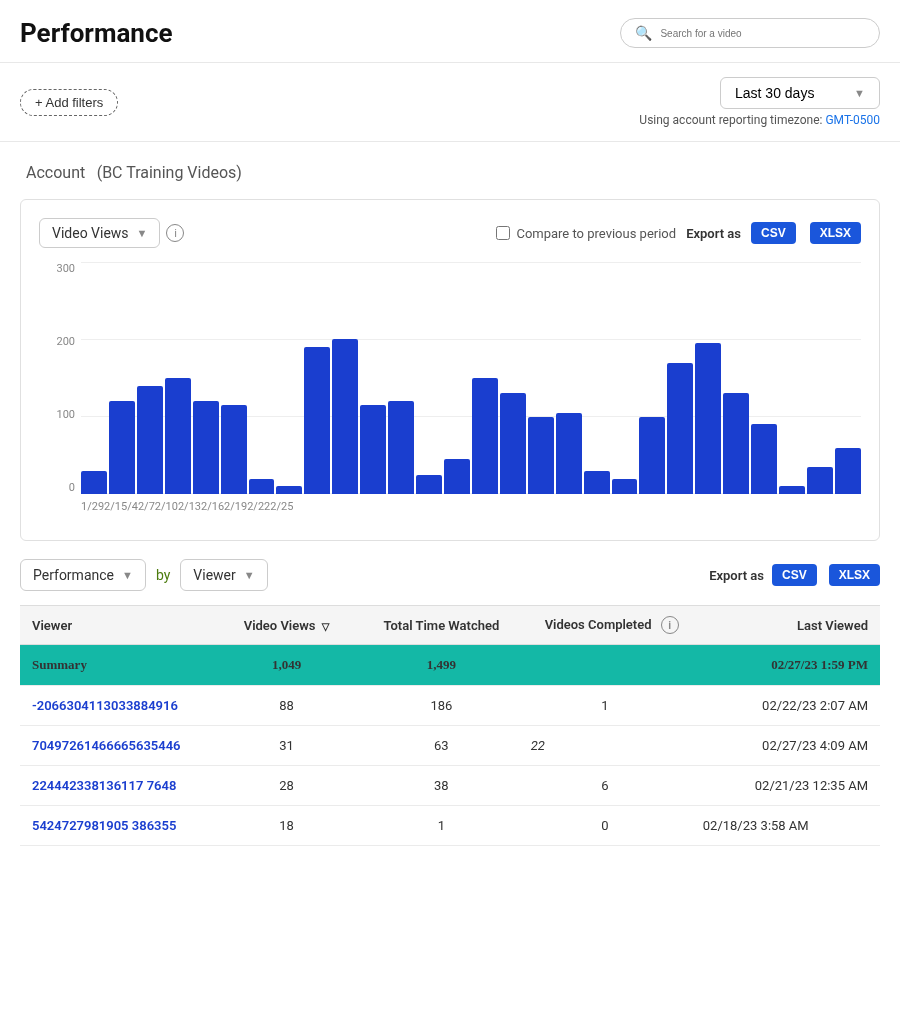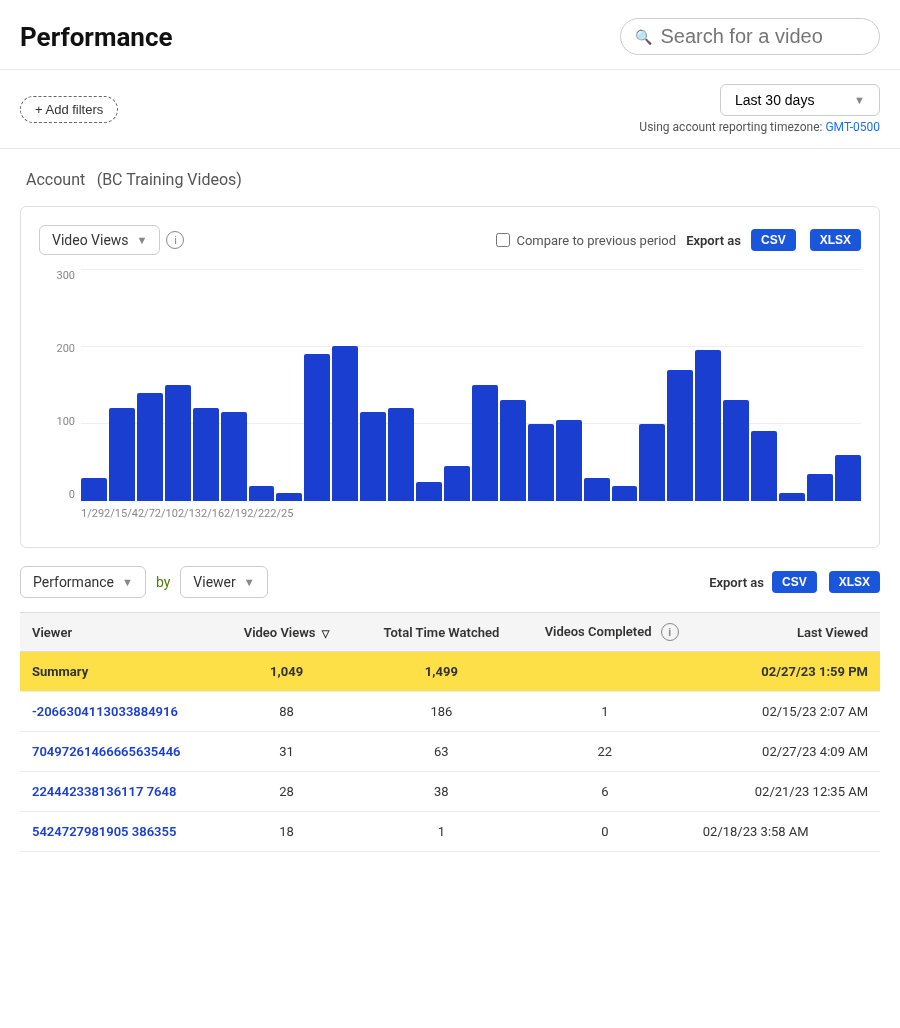--- a/index.html
+++ b/index.html
@@ -2,21 +2,21 @@
 <html><head>
   <meta charset="utf-8">
   <style>
     * { box-sizing: border-box; margin: 0; padding: 0; }
     body { font-family: -apple-system, BlinkMacSystemFont, 'Segoe UI', Roboto, sans-serif; background: #fff; color: #333; font-size: 14px; }
     
     .header { display: flex; align-items: center; justify-content: space-between; padding: 18px 20px 14px; border-bottom: 1px solid #e8e8e8; }
     .header-title { font-size: 26px; font-weight: 700; color: #111; }
     .search-box { display: flex; align-items: center; border: 1px solid #ccc; border-radius: 20px; padding: 6px 14px; width: 260px; gap: 8px; }
     .search-icon { color: #888; font-size: 14px; }
-    .search-input { border: none; outline: none; font-size: 20px; color: #888; width: 100%; background: transparent; }
+    .search-input { border: none; outline: none; font-size: 10px; color: #888; width: 100%; background: transparent; }
     
     .filters-bar { display: flex; align-items: center; justify-content: space-between; padding: 14px 20px; border-bottom: 1px solid #e8e8e8; }
     .filters-left { display: flex; align-items: center; gap: 10px; }
     .filter-tag { border: 1px solid #333; border-radius: 20px; padding: 5px 14px; font-size: 13px; display: flex; align-items: center; gap: 5px; cursor: pointer; background: #fff; }
     .filter-tag .label { font-weight: 600; }
     .filter-tag .value { font-weight: 400; }
     .add-filter-btn { border: 1px dashed #666; border-radius: 20px; padding: 5px 14px; font-size: 13px; cursor: pointer; background: #fff; color: #333; display: flex; align-items: center; gap: 5px; }
     .filters-right { display: flex; flex-direction: column; align-items: flex-end; gap: 4px; }
     .date-range-btn { border: 1px solid #ccc; border-radius: 6px; padding: 7px 14px; font-size: 14px; cursor: pointer; background: #fff; display: flex; align-items: center; gap: 8px; min-width: 160px; justify-content: space-between; }
     .timezone-note { font-size: 12px; color: #555; }
@@ -51,21 +51,21 @@
     .perf-left { display: flex; align-items: center; gap: 0; }
     .perf-select { border: 1px solid #ccc; border-radius: 6px; padding: 7px 12px; font-size: 14px; cursor: pointer; background: #fff; display: flex; align-items: center; gap: 8px; }
     .by-label { font-size: 14px; color: #4d7c0f; margin: 0 10px; }
     .viewer-select { border: 1px solid #ccc; border-radius: 6px; padding: 7px 12px; font-size: 14px; cursor: pointer; background: #fff; display: flex; align-items: center; gap: 8px; }
     .perf-right { display: flex; align-items: center; gap: 8px; }
     
     .data-table { width: 100%; border-collapse: collapse; font-size: 13px; }
     .data-table thead tr { background: #f5f5f5; border-top: 1px solid #ddd; border-bottom: 1px solid #ddd; }
     .data-table th { padding: 10px 12px; text-align: left; font-weight: 600; color: #333; font-size: 13px; }
     .data-table td { padding: 12px 12px; border-bottom: 1px solid #ebebeb; color: #333; font-size: 13px; }
-    .data-table .summary-row td { font-weight: 700; background: #fde047; }
+    .data-table .summary-row td { font-weight: 700; background: #14b8a6; font-family: Liberation Serif, serif; }
     .viewer-link { color: #1a3ecf; text-decoration: none; font-weight: 600; font-size: 13px; }
     .sort-icon { font-size: 10px; color: #333; margin-left: 3px; }
     .chevron { font-size: 11px; color: #888; }
     
     .col-viewer { width: 22%; }
     .col-views { width: 18%; text-align: center; }
     .col-time { width: 18%; text-align: center; }
     .col-completed { width: 20%; text-align: center; }
     .col-last { width: 22%; text-align: right; }
   </style>
@@ -233,29 +233,29 @@
   <td class="col-completed" style="text-align:center;"></td>
   <td class="col-last" style="text-align:right;">02/27/23 1:59 PM</td>
 </tr>
           <tr>
     <td class="col-viewer">
       <a class="viewer-link" href="#">-2066304113033884916</a>
     </td>
     <td class="col-views" style="text-align:center;">88</td>
     <td class="col-time" style="text-align:center;">186</td>
     <td class="col-completed" style="text-align:center;">1</td>
-    <td class="col-last" style="text-align:right;">02/15/23 2:07 AM</td>
+    <td class="col-last" style="text-align:right;">02/22/23 2:07 AM</td>
   </tr>
           <tr>
     <td class="col-viewer">
       <a class="viewer-link" href="#">70497261466665635446</a>
     </td>
     <td class="col-views" style="text-align:center;">31</td>
     <td class="col-time" style="text-align:center;">63</td>
-    <td class="col-completed" style="text-align:center;">22</td>
+    <td class="col-completed" style="text-align:left;font-style:italic;">22</td>
     <td class="col-last" style="text-align:right;">02/27/23 4:09 AM</td>
   </tr>
           <tr>
     <td class="col-viewer">
       <a class="viewer-link" href="#">224442338136117 7648</a>
     </td>
     <td class="col-views" style="text-align:center;">28</td>
     <td class="col-time" style="text-align:center;">38</td>
     <td class="col-completed" style="text-align:center;">6</td>
     <td class="col-last" style="text-align:right;">02/21/23 12:35 AM</td>

